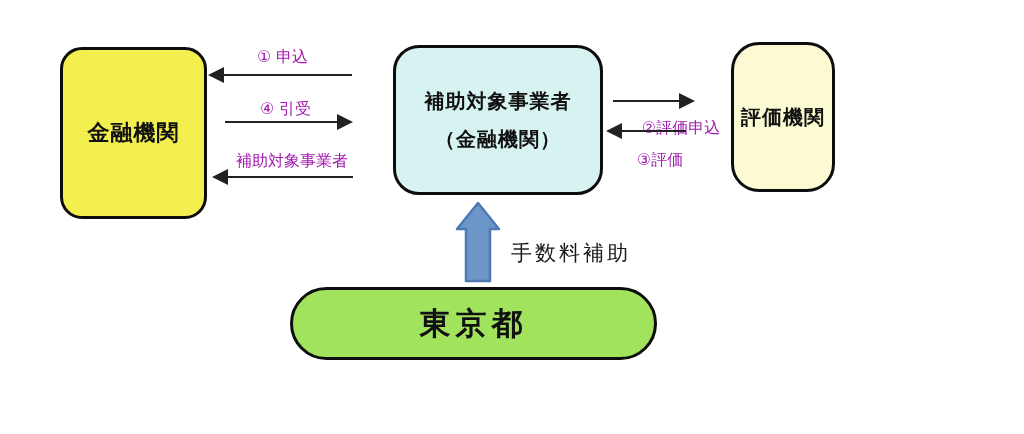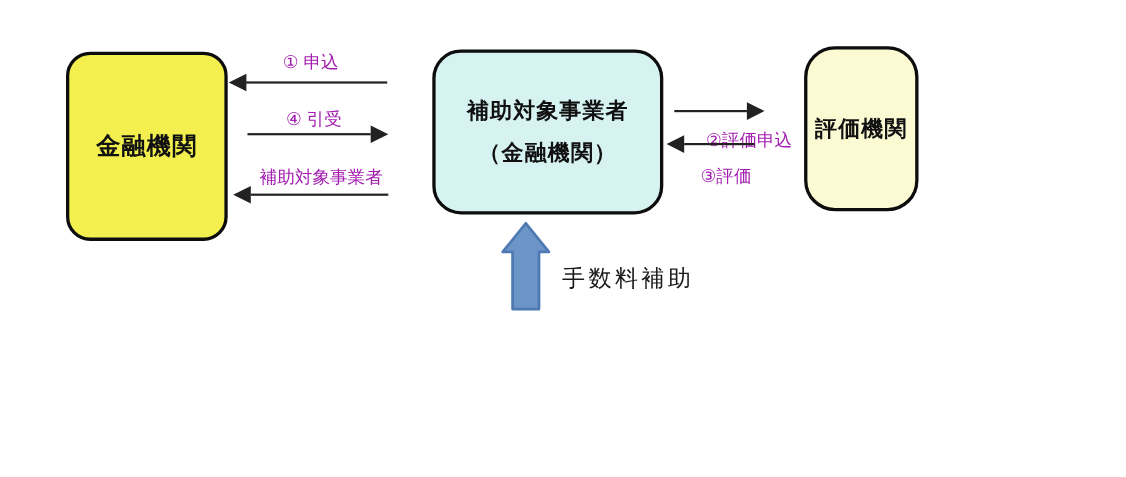--- a/index.html
+++ b/index.html
@@ -100,20 +100,23 @@
 
   <div class="node node-subsidized">
     <span>補助対象事業者</span>
     <span>（金融機関）</span>
   </div>
 
   <div class="node node-evaluation">
     <span>評価機関</span>
   </div>
 
+  <div class="node node-tokyo">
+    <span>東京都</span>
+  </div>
 
   <div class="arrow-label" style="left:210px; top:47px; width:145px;">① 申込</div>
   <div class="hline" style="left:222px; top:74px; width:130px;"></div>
   <div class="head head-left" style="left:208px; top:67px;"></div>
 
   <div class="arrow-label" style="left:213px; top:99px; width:145px;">④ 引受</div>
   <div class="hline" style="left:225px; top:121px; width:112px;"></div>
   <div class="head head-right" style="left:337px; top:114px;"></div>
 
   <div class="arrow-label" style="left:218px; top:151px; width:148px;">補助対象事業者</div>

